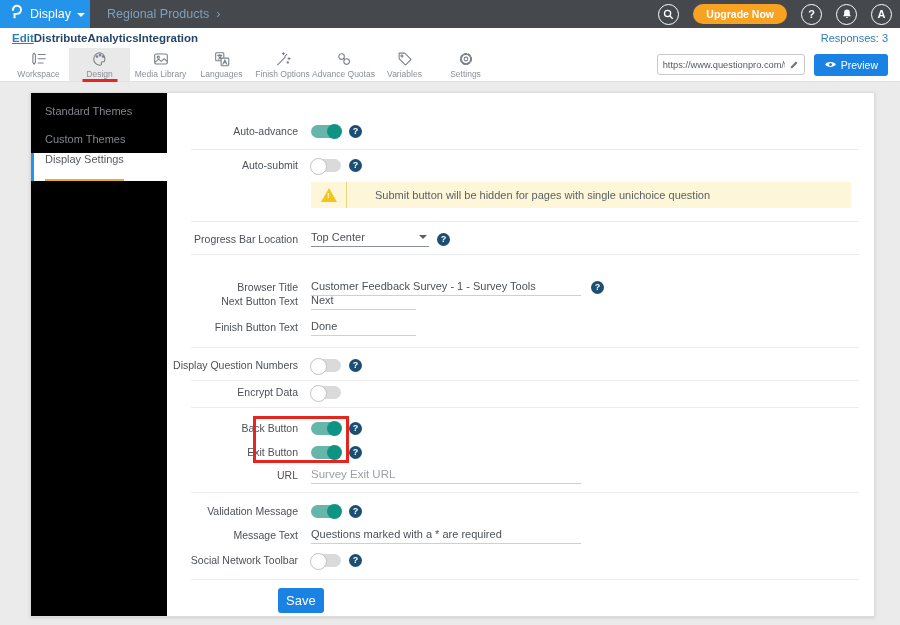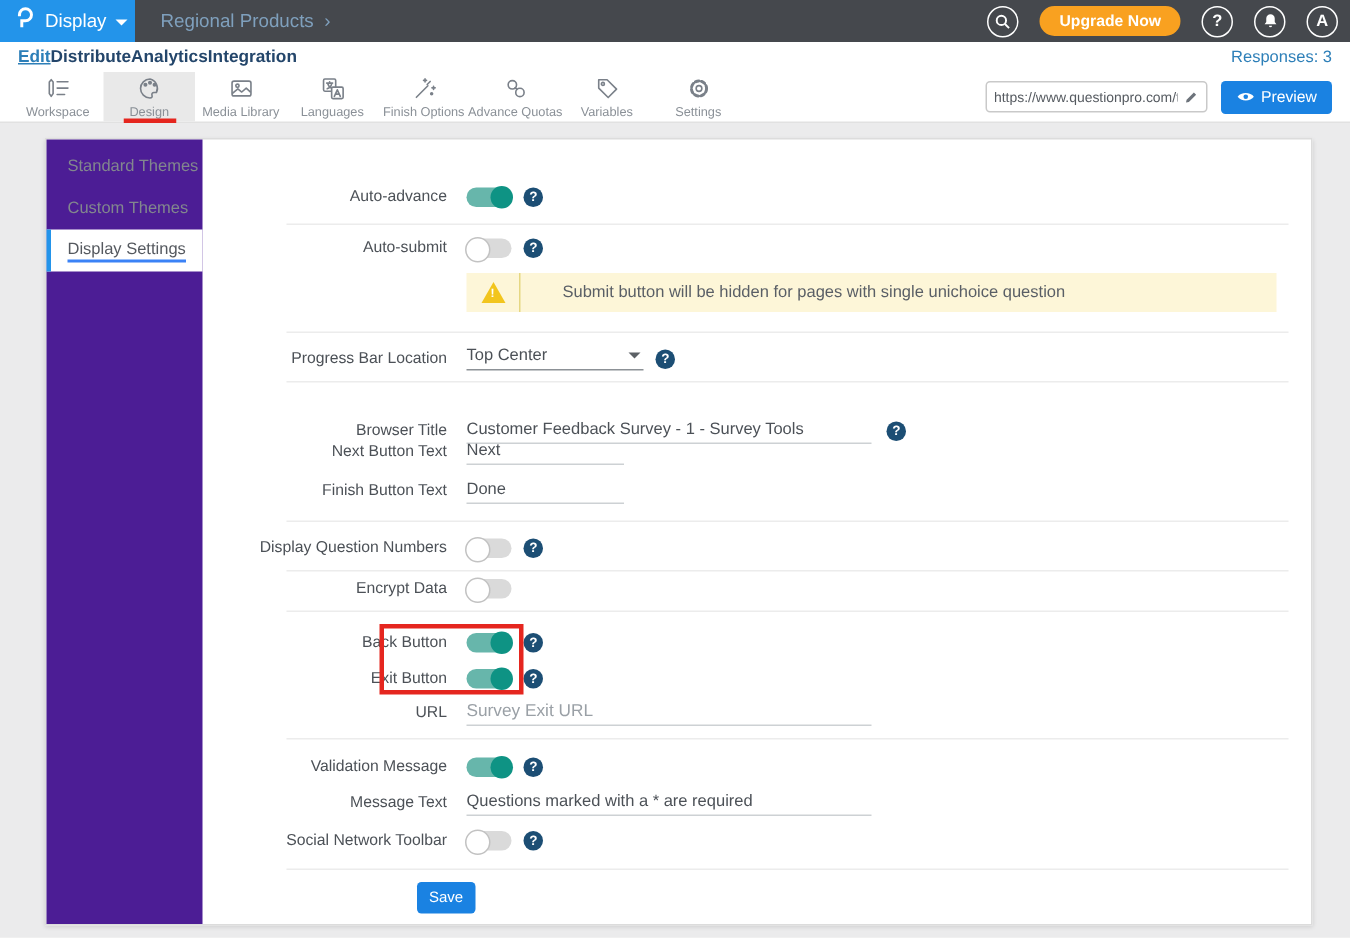--- a/index.html
+++ b/index.html
@@ -45,25 +45,25 @@
              align-items:center; padding:0 5px; gap:4px; cursor:text; }
   .url-text { font-size:9.3px; color:#555a60; white-space:nowrap; overflow:hidden; flex:1; }
   .preview-btn { background:#1a82e2; border:none; color:#fff; font-size:10.5px; height:22px;
                  border-radius:3px; padding:0 10px; display:flex; align-items:center; gap:4px;
                  cursor:pointer; font-family:inherit; }
 
   
   .page { position:relative; height:543px; }
   .card { position:absolute; left:30px; top:10px; width:845px; height:525px; background:#fff;
           border:1px solid #dcdcdc; box-shadow:0 1px 3px rgba(0,0,0,.12); }
-  .side { position:absolute; left:0; top:0; bottom:0; width:104px; background:#4c1d95; padding-top:4px; }
+  .side { position:absolute; left:0; top:0; bottom:0; width:136px; background:#000000; padding-top:4px; }
   .side-item { height:28px; display:flex; align-items:center; padding-left:14px; font-size:11px;
                color:#82878e; cursor:pointer; }
   .side-item.active { background:#fff; border-left:3px solid #2394ea; padding-left:11px; color:#55595f; }
-  .annot-underline-side { border-bottom:2px solid #3b82f6; padding-bottom:1px; }
+  .annot-underline-side { border-bottom:2px solid #eab308; padding-bottom:14px; }
 
   .panel { position:absolute; left:128px; right:0; top:0; bottom:0; }
   .crow { position:absolute; left:0; right:0; height:20px; display:flex; align-items:center; }
   .lbl { width:139px; text-align:right; font-size:10.5px; color:#4c5157; flex:none; }
   .ctrl { margin-left:13px; display:flex; align-items:center; gap:8px; }
   .divider { position:absolute; left:32px; right:15px; height:1px; background:#ececec; }
 
   .toggle { width:30px; height:13px; border-radius:7px; position:relative; cursor:pointer; flex:none; }
   .toggle.on { background:#67b6ab; }
   .toggle.on::after { content:""; position:absolute; right:-1px; top:-1px; width:15px; height:15px;
@@ -89,21 +89,21 @@
               border-right:1px solid #e5d782; }
   .tri { width:0; height:0; border-left:8px solid transparent; border-right:8px solid transparent;
          border-bottom:14px solid #f2c51d; position:relative; }
   .tri::after { content:"!"; position:absolute; left:-1.5px; top:3px; color:#fff; font-size:8px; font-weight:bold; }
   .warn-text { margin-left:28px; font-size:11px; color:#5a5f66; }
 
   .redbox { position:absolute; left:94px; top:323px; width:96px; height:47px;
             border:3px solid #e5261f; pointer-events:none; }
 
   .savebtn { position:absolute; left:119px; top:495px; background:#1a82e2; border:none; color:#fff;
-             font-size:10px; padding:5px 8px; border-radius:3px; cursor:pointer; font-family:inherit; }
+             font-size:13px; padding:5px 8px; border-radius:3px; cursor:pointer; font-family:inherit; }
 </style>
 </head>
 <body>
 
 <header class="topbar">
   <div class="brand">
     <span>
       <svg width="15" height="16" viewBox="0 0 16 17">
           <path d="M4.2 6.2a4.3 4.3 0 1 1 4.3 4.3H5.9v3.6" stroke="#fff" stroke-width="2.1" fill="none" stroke-linecap="square"></path>
         </svg>

